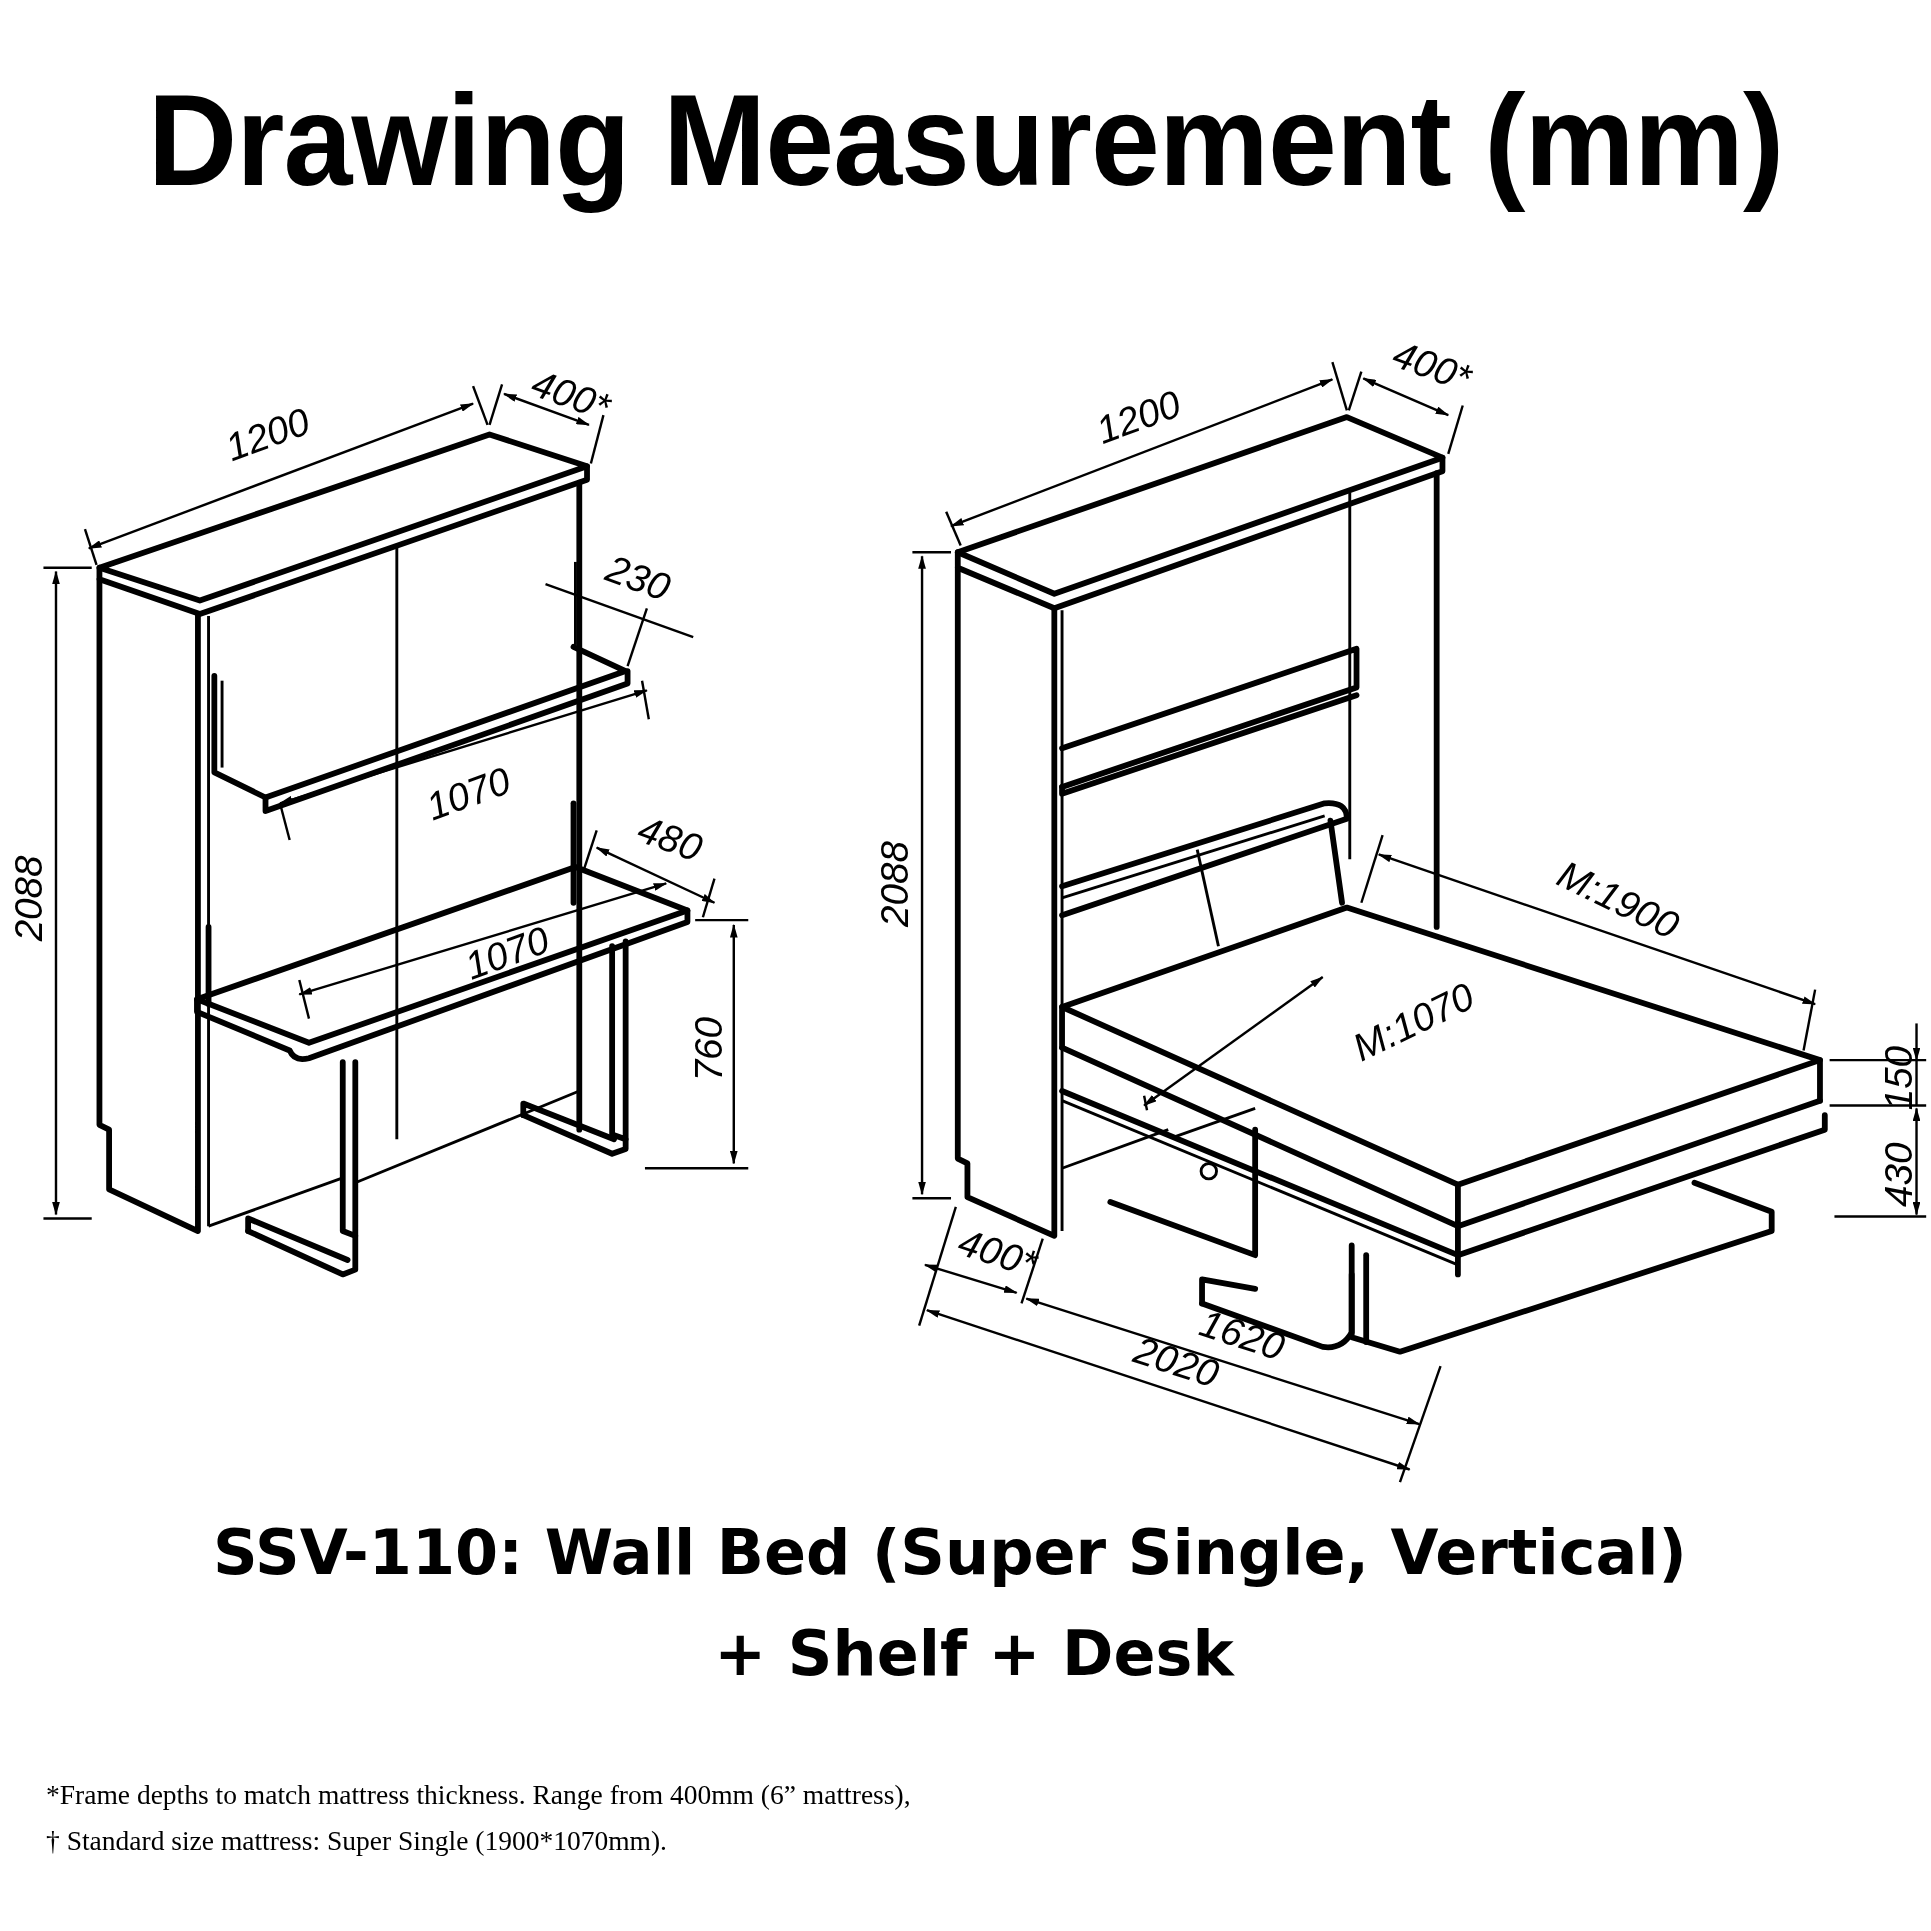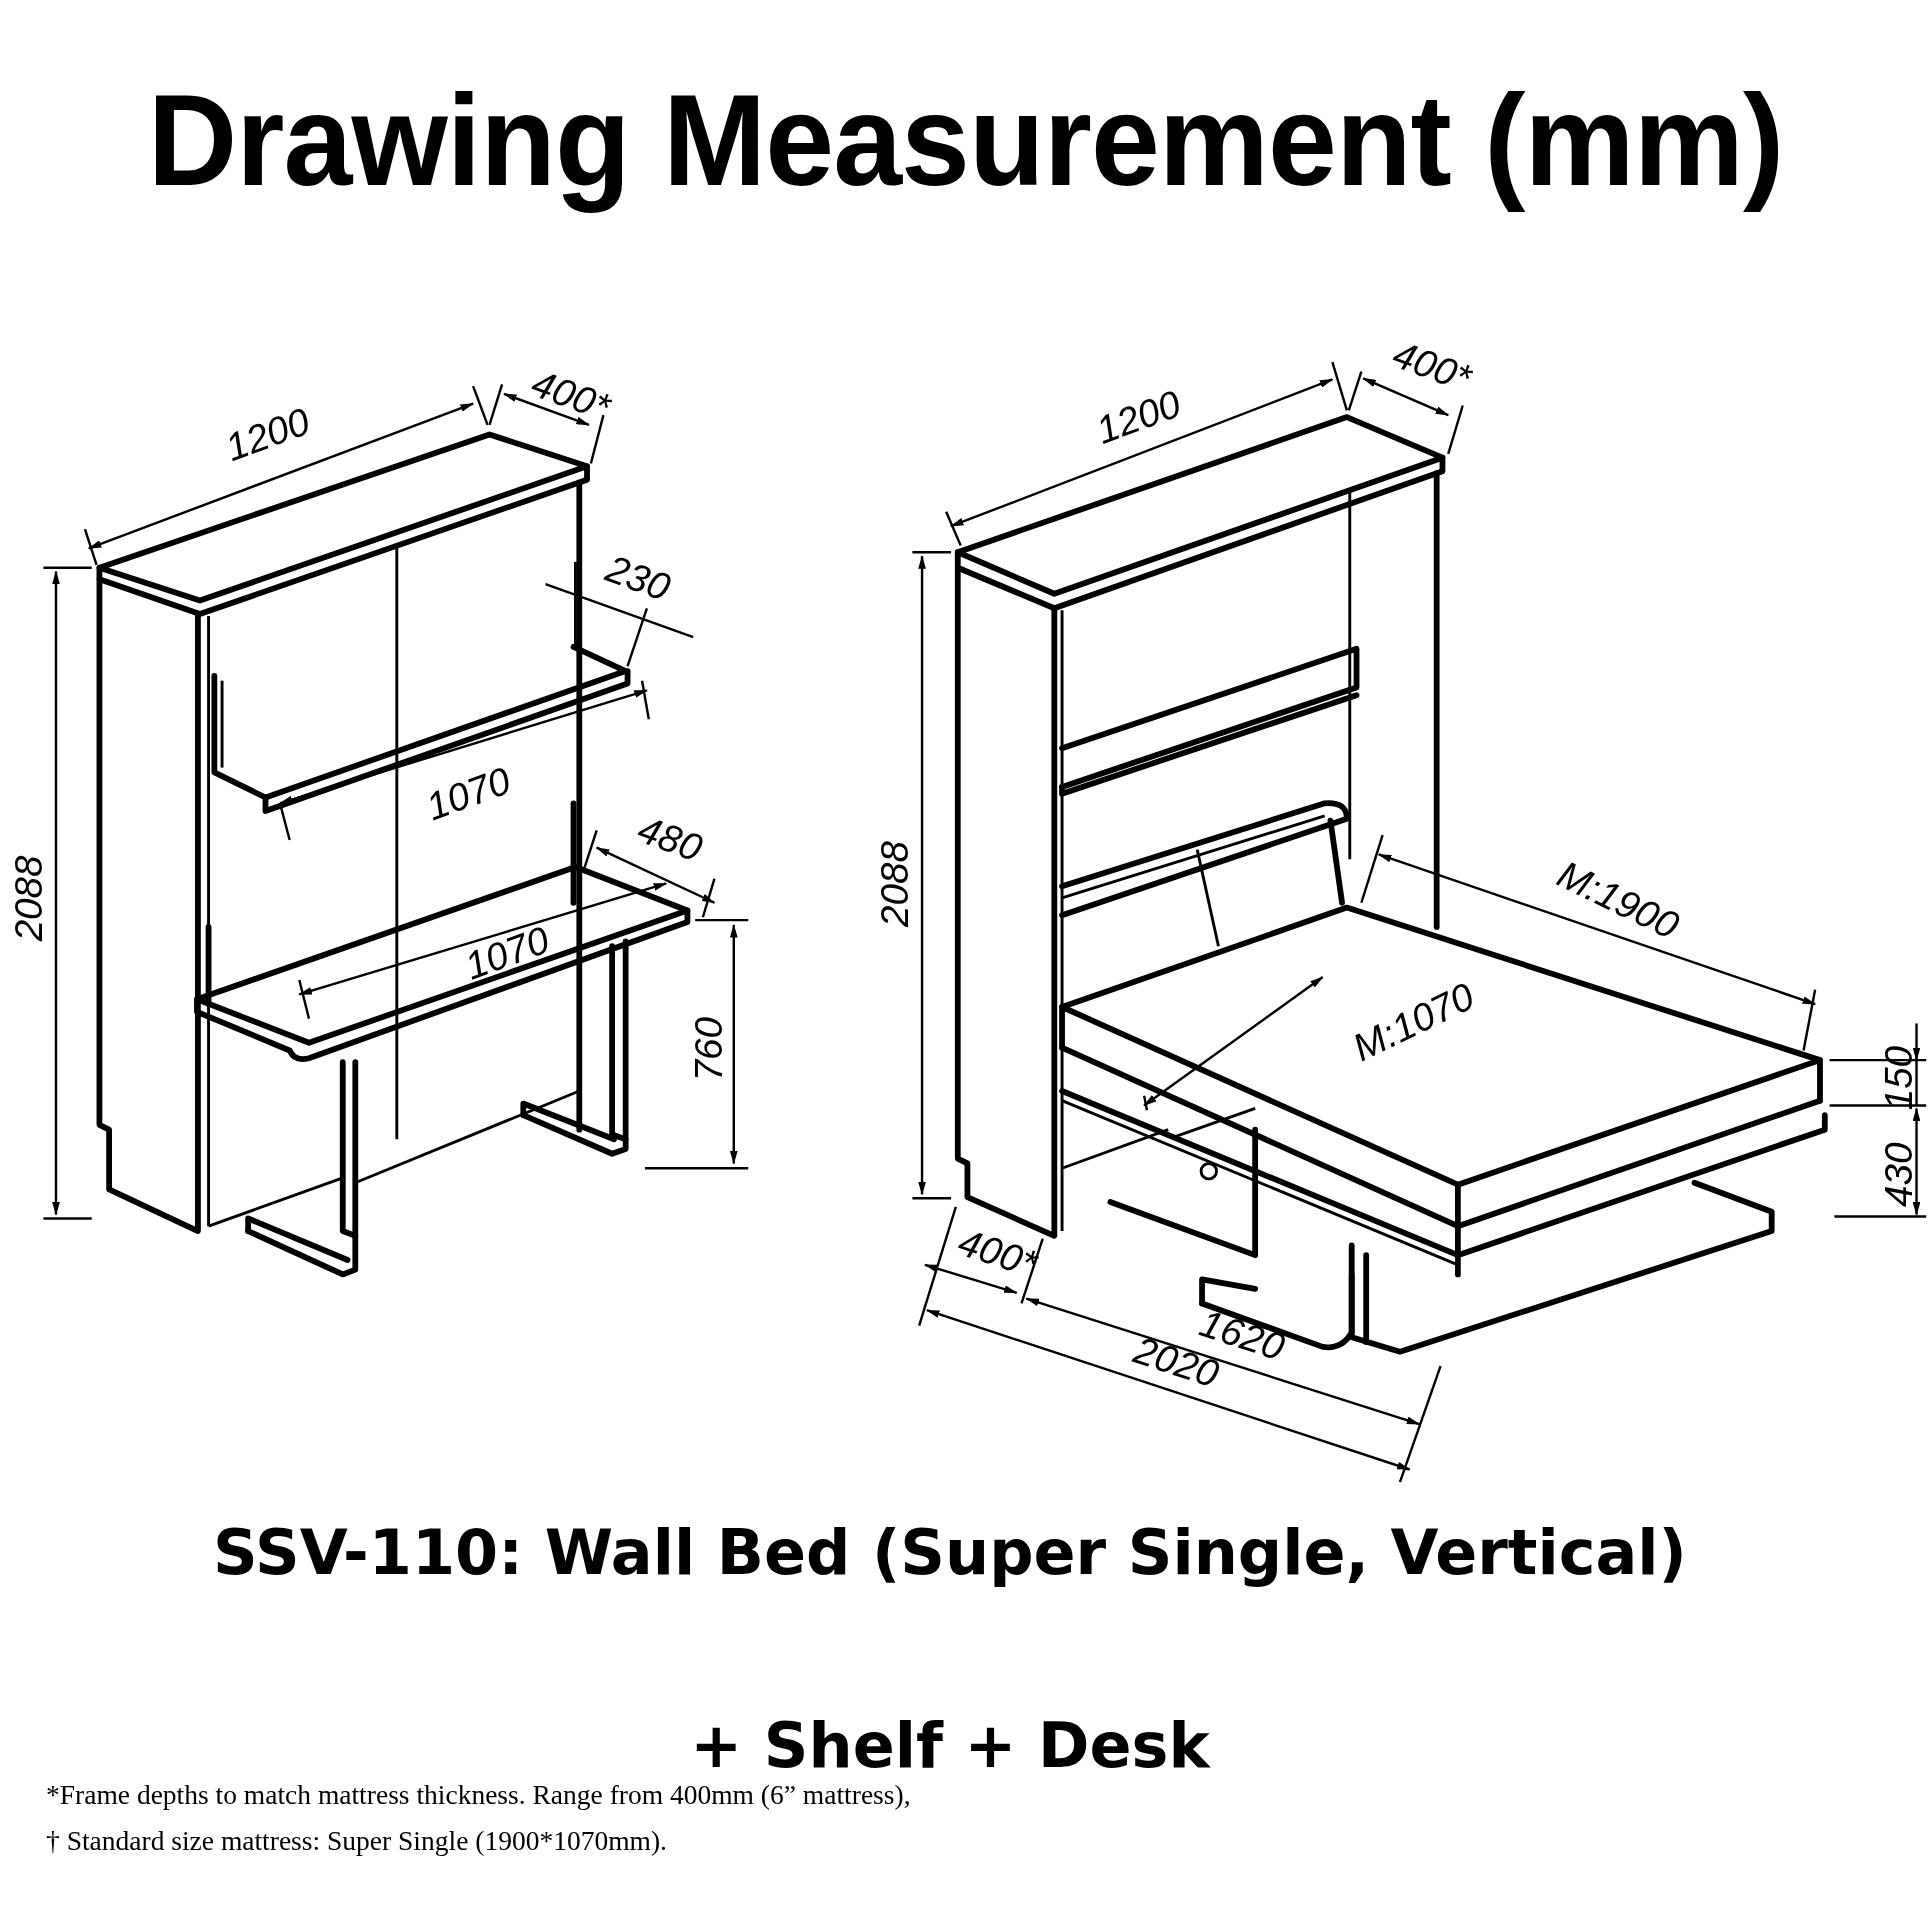--- a/index.html
+++ b/index.html
@@ -1,20 +1,20 @@
 <!DOCTYPE html>
 <html><head>
 <meta charset="utf-8">
 <style>
   html, body { margin:0; padding:0; background:#ffffff; }
   body { width:1931px; height:1931px; position:relative; overflow:hidden; font-family:"Liberation Sans", sans-serif; color:#000; }
   .title { position:absolute; left:0; top:66px; width:1931px; text-align:center; font-weight:bold; font-size:129px; letter-spacing:-1px; transform:scaleX(0.96); transform-origin:center; }
   .subtitle { position:absolute; left:0; width:1900px; text-align:center; font-family:"DejaVu Sans", sans-serif; font-weight:bold; font-size:62px; }
   .sub1 { top:1516px; }
-  .sub2 { top:1709px; }
+  .sub2 { top:1617px;margin-left:24px; }
   .notes { position:absolute; left:46px; top:1772px; font-family:"DejaVu Sans", sans-serif; font-size:27.5px; line-height:46px; }
   .notes div { white-space:nowrap;font-family:Liberation Serif, serif; }
   svg.drawing { position:absolute; left:0; top:0; width:1931px; height:1931px; }
   svg .ln { stroke:#000; stroke-width:6; fill:none; stroke-linejoin:round; stroke-linecap:round; }
   svg .th { stroke:#000; stroke-width:3; fill:none; }
   svg .dim { stroke:#000; stroke-width:2.5; fill:none; }
   svg .lbl { font-family:"Liberation Sans", sans-serif; font-style:italic; font-size:40px; fill:#000; }
 </style>
 </head>
 <body>

